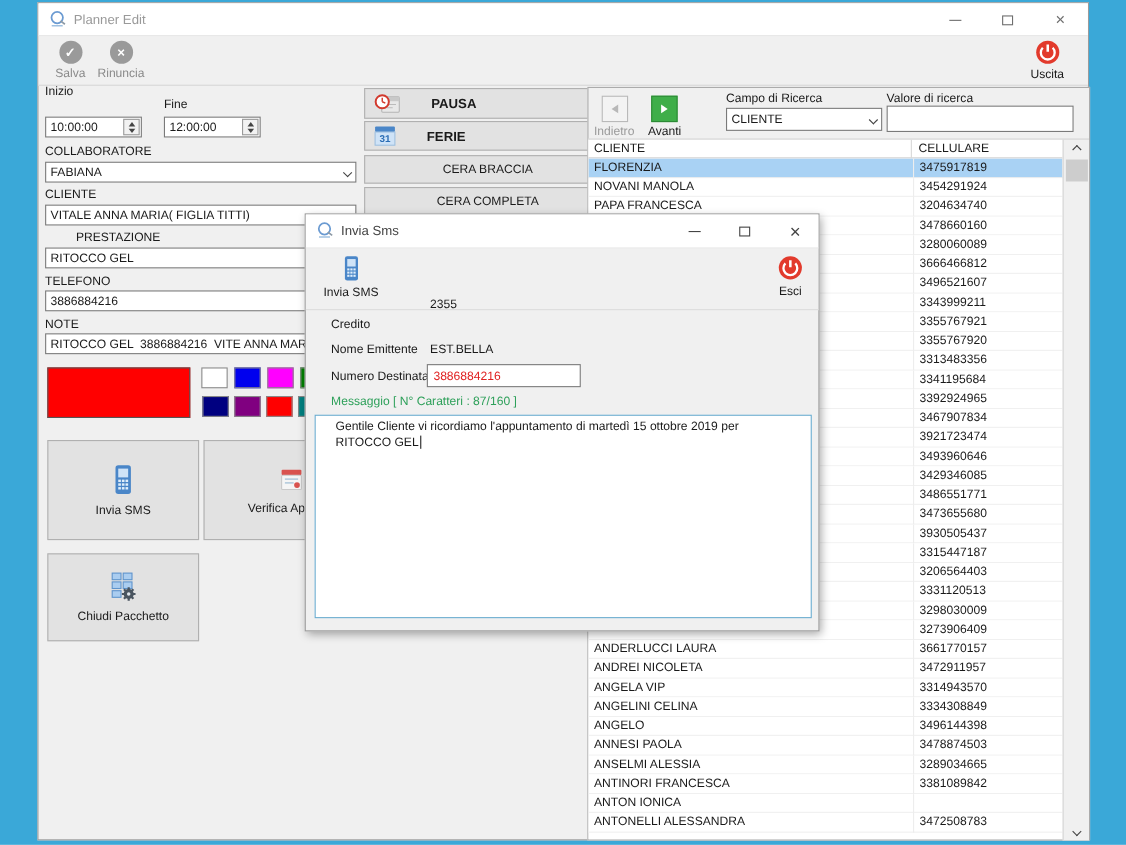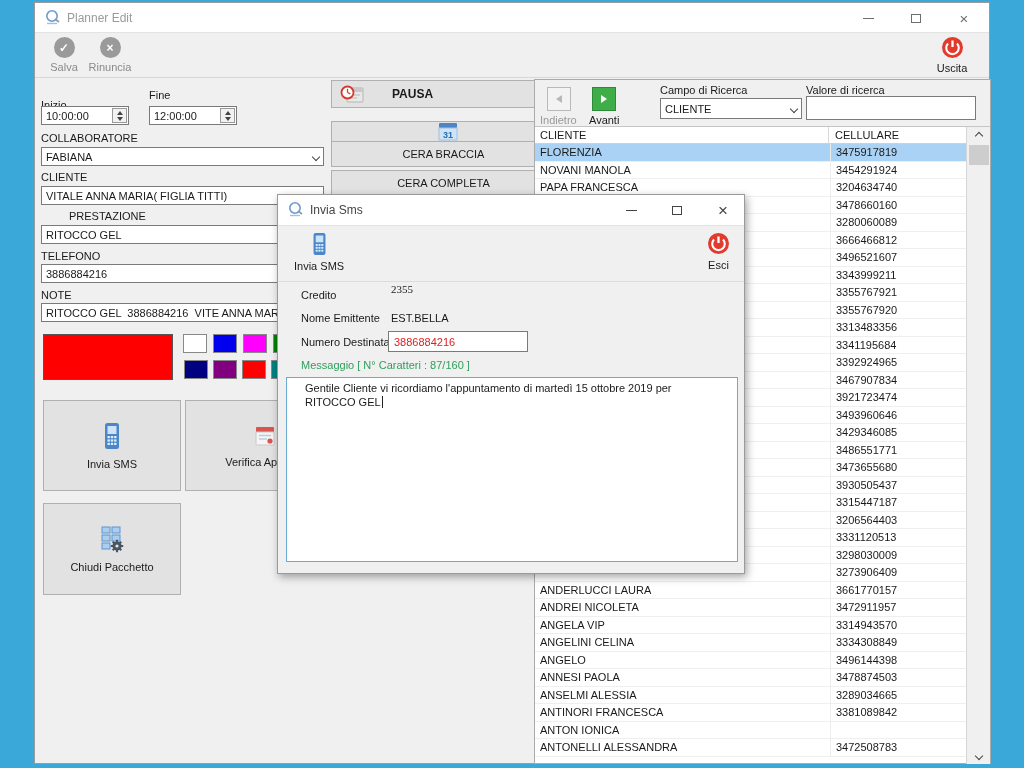--- a/index.html
+++ b/index.html
@@ -134,21 +134,21 @@
     <div class="tbtn" style="right:10px; left:auto; top:3px; position:absolute;">
       <svg class="icon-svg" width="23" height="23" viewBox="0 0 23 23">
         <circle cx="11.5" cy="11.5" r="10.5" fill="#e23a2c"></circle>
         <path d="M7 7.4 a6.3 6.3 0 1 0 9 0" fill="none" stroke="#fff" stroke-width="2.1"></path>
         <line x1="11.5" y1="4.5" x2="11.5" y2="11" stroke="#fff" stroke-width="2.3"></line>
       </svg>
       <span class="lbl" style="color:#1a1a1a;">Uscita</span>
     </div>
   </div>
 
-  <span class="flabel" style="left:6px; top:96px;">Inizio</span>
+  <span class="flabel" style="left:6px; top:74px;">Inizio</span>
   <div class="tbox" style="left:6px; top:103px; width:88px;">
     <span>10:00:00</span>
     <div class="spin"><div class="tri-up"></div><div class="tri-down"></div></div>
   </div>
   <span class="flabel" style="left:114px; top:86px;">Fine</span>
   <div class="tbox" style="left:114px; top:103px; width:88px;">
     <span>12:00:00</span>
     <div class="spin"><div class="tri-up"></div><div class="tri-down"></div></div>
   </div>
 
@@ -214,21 +214,21 @@
     <svg class="icon-svg" width="24" height="24" viewBox="0 0 24 24">
       <rect x="3" y="3" width="18" height="5" rx="1" fill="#d9534f"></rect>
       <rect x="3" y="8" width="18" height="13" rx="1" fill="#f5f5f5" stroke="#c9c9c9"></rect>
       <line x1="6" y1="11.5" x2="18" y2="11.5" stroke="#b9cede" stroke-width="1.5"></line>
       <line x1="6" y1="15" x2="14" y2="15" stroke="#b9cede" stroke-width="1.5"></line>
       <circle cx="17" cy="17" r="2.6" fill="#d9534f"></circle>
     </svg>
     <span>Verifica Appunta</span>
   </div>
 
-  <div class="bigbtn" style="left:8px; top:500px; width:138px; height:92px;">
+  <div class="bigbtn" style="left:8px; top:500px; width:138px; height:80px;">
     <svg class="icon-svg" width="28" height="28" viewBox="0 0 28 28">
       <g fill="#aacdf0" stroke="#5f94cc" stroke-width="1">
         <rect x="4" y="2" width="8" height="6"></rect>
           <rect x="14" y="2" width="8" height="6"></rect>
         <rect x="4" y="10" width="8" height="6"></rect>
           <rect x="14" y="10" width="8" height="6"></rect>
         <rect x="4" y="18" width="8" height="6"></rect>
       </g>
       <circle cx="19" cy="21" r="4.6" fill="#4a5560"></circle>
       <circle cx="19" cy="21" r="1.8" fill="#e2e2e2"></circle>
@@ -251,21 +251,21 @@
         <rect x="7" y="3" width="16" height="4" fill="#c9c9c9"></rect>
         <line x1="10" y1="10" x2="20" y2="10" stroke="#bbb"></line>
           <line x1="10" y1="13" x2="17" y2="13" stroke="#bbb"></line>
         <circle cx="7.5" cy="7.5" r="6" fill="#fff" stroke="#d23a2e" stroke-width="1.8"></circle>
         <line x1="7.5" y1="7.5" x2="7.5" y2="3.8" stroke="#d23a2e" stroke-width="1.3"></line>
         <line x1="7.5" y1="7.5" x2="10.3" y2="8.8" stroke="#d23a2e" stroke-width="1.3"></line>
       </svg>
     </span>
     <span class="qb-label">PAUSA</span>
   </div>
-  <div class="quickbtn" style="top:118px; height:27px;flex-direction:column;">
+  <div class="quickbtn" style="top:107px; height:27px;">
     <span class="ic">
       <svg class="icon-svg" width="20" height="19" viewBox="0 0 20 19">
         <rect x="1" y="1" width="18" height="5" rx="1" fill="#4a86c8"></rect>
         <rect x="1" y="6" width="18" height="12" fill="#cfe3f7" stroke="#9fc0e0"></rect>
         <text x="10" y="15.5" font-size="9" font-weight="bold" fill="#2a6db5" text-anchor="middle" font-family="Liberation Sans, sans-serif">31</text>
       </svg>
     </span>
     <span class="qb-label">FERIE</span>
   </div>
   <div class="quickbtn center" style="top:138px; height:26px;">
@@ -506,21 +506,21 @@
       <svg class="icon-svg" width="23" height="23" viewBox="0 0 23 23">
         <circle cx="11.5" cy="11.5" r="10.5" fill="#e23a2c"></circle>
         <path d="M7 7.4 a6.3 6.3 0 1 0 9 0" fill="none" stroke="#fff" stroke-width="2.1"></path>
         <line x1="11.5" y1="4.5" x2="11.5" y2="11" stroke="#fff" stroke-width="2.3"></line>
       </svg>
       <span>Esci</span>
     </div>
   </div>
 
   <span class="mlabel" style="left:23px; top:94px;">Credito</span>
-  <span class="mvalue" style="left:113px; top:88px;font-family:Liberation Serif, serif;">2355</span>
+  <span class="mvalue" style="left:113px; top:76px;">2355</span>
 
   <span class="mlabel" style="left:23px; top:117px;">Nome Emittente</span>
   <span class="mvalue" style="left:113px; top:117px;">EST.BELLA</span>
 
   <span class="mlabel" style="left:23px; top:141px;">Numero Destinatario</span>
   <div class="redinput" style="left:110px; top:136px; width:140px;">
     <span>3886884216</span>
   </div>
 
   <span class="msg-label" style="left:23px; top:164px;">Messaggio [ N° Caratteri : 87/160 ]</span>

